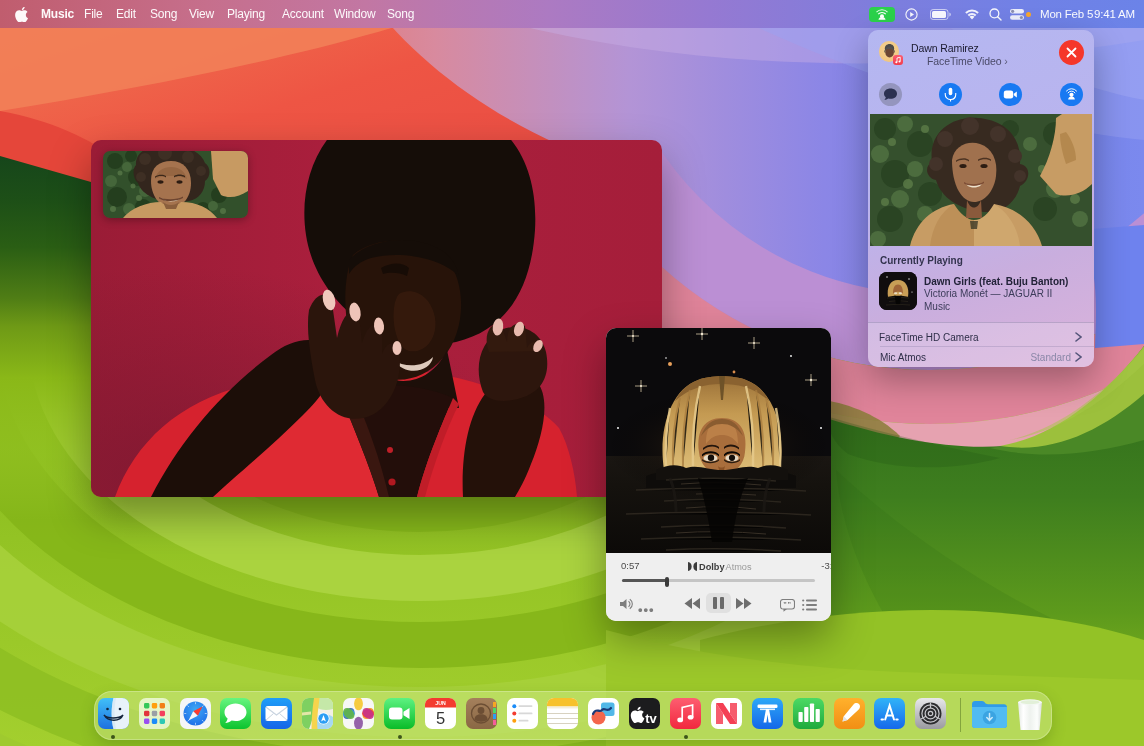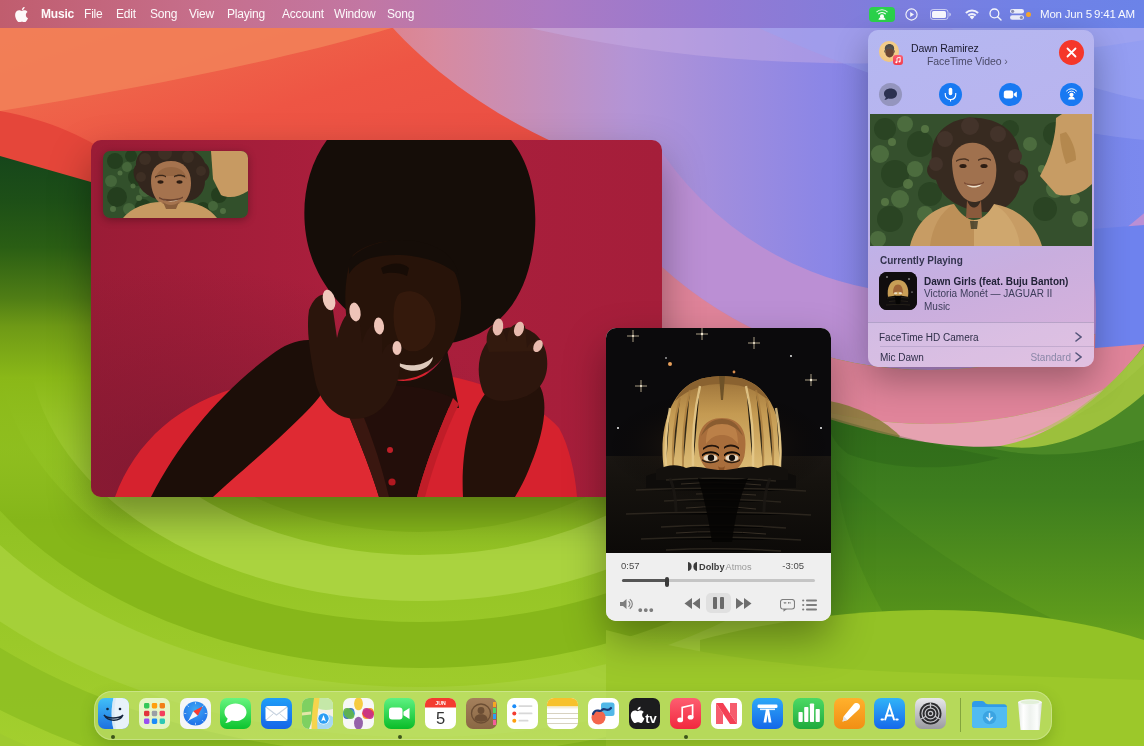--- a/index.html
+++ b/index.html
@@ -172,21 +172,21 @@
       </svg>
  <svg style="position:absolute;left:1010px;top:9px" width="15" height="11" viewBox="0 0 15 11">
         <g fill="rgba(255,255,255,.95)">
           <rect x="0" y="0" width="14" height="4.6" rx="2.3" opacity=".9"></rect>
           <circle cx="2.6" cy="2.3" r="1.6" fill="#8a8fb0"></circle>
           <rect x="0" y="6.2" width="14" height="4.6" rx="2.3" opacity=".9"></rect>
           <circle cx="11.4" cy="8.5" r="1.6" fill="#8a8fb0"></circle>
         </g>
       </svg>
  <div style="position:absolute;left:1026px;top:12px;width:5px;height:5px;border-radius:50%;background:#f7a62c;"></div>
- <span class="mi" style="left:1040px;font-size:11.5px">Mon Jun 5</span>
+ <span class="mi" style="left:1040px;font-size:11.5px">Mon Feb 5</span>
  <span class="mi" style="left:1094px;font-size:11.5px">9:41 AM</span>
 </div>
 
 <div id="ft">
 <svg width="571" height="357" viewBox="0 0 571 357">
  <defs>
   <linearGradient id="ftbg" x1="0" y1="0" x2="1" y2="0">
    <stop offset="0" stop-color="#9a1c36"></stop>
             <stop offset=".45" stop-color="#ab1f3d"></stop>
             <stop offset="1" stop-color="#a51e3a"></stop>
@@ -387,21 +387,21 @@
  </g>
  <g stroke="#463c30" stroke-width="1" opacity=".75">
   <path d="M75,156 Q112,153 155,157"></path>
           <path d="M80,180 Q115,177 150,181"></path>
           <path d="M70,205 Q112,202 160,206"></path>
           <path d="M90,166 Q120,164 150,167"></path>
  </g>
  <path d="M92,150 C102,153 130,153 142,150 C136,164 130,182 126,214 L106,214 C101,182 96,162 92,150 Z" fill="#050403" opacity=".9"></path>
  <path d="M64,150 C68,160 70,172 70,184 M164,150 C160,160 158,172 158,184" stroke="#1c1814" stroke-width="3" fill="none" opacity=".8"></path>
 </svg>
-<div style="position:absolute;left:0;top:225px;width:225px;height:68px;background:#efefef;">
+<div style="position:absolute;left:0;top:225px;width:225px;height:68px;background:#efefef;padding-left:39px;">
  <span style="position:absolute;left:15px;top:7px;font-size:9.5px;color:#4a4a4a;">0:57</span>
  <span style="position:absolute;right:27px;top:7px;font-size:9.5px;color:#4a4a4a;">-3:05</span>
  <svg style="position:absolute;left:82px;top:7px" width="64" height="12" viewBox="0 0 64 12">
   <path d="M0,2 A4.6,4.6 0 0 1 0,11 Z" fill="#3c3c3c"></path>
   <path d="M9,2 A4.6,4.6 0 0 0 9,11 Z" fill="#3c3c3c"></path>
   <text x="11" y="10" font-size="9.2" font-weight="bold" fill="#3c3c3c" font-family="Liberation Sans">Dolby</text>
   <text x="37.5" y="10" font-size="9.2" fill="#9a9a9a" font-family="Liberation Sans">Atmos</text>
  </svg>
  <div style="position:absolute;left:16px;top:26px;width:193px;height:3px;border-radius:2px;background:#c5c5c5;"></div>
  <div style="position:absolute;left:16px;top:26px;width:45px;height:3px;border-radius:2px;background:#555;"></div>
@@ -593,21 +593,21 @@
   </svg>
  </div>
  <div style="position:absolute;left:56px;top:245.5px;font-size:10px;font-weight:bold;color:#222238;white-space:nowrap;">Dawn Girls (feat. Buju Banton)</div>
  <div style="position:absolute;left:56px;top:258px;font-size:10px;color:#3c3c5a;">Victoria Monét — JAGUAR II</div>
  <div style="position:absolute;left:56px;top:271px;font-size:10px;color:#3c3c5a;">Music</div>
 
  <div style="position:absolute;left:0;top:292px;width:226px;height:45px;background:rgba(255,255,255,.18);"></div>
  <div style="position:absolute;left:0;top:292px;width:226px;height:1px;background:rgba(80,80,120,.25);"></div>
  <div style="position:absolute;left:12px;top:316px;width:214px;height:1px;background:rgba(80,80,120,.18);"></div>
  <div style="position:absolute;left:11px;top:301.5px;font-size:10px;color:#2e2e48;">FaceTime HD Camera</div>
- <div style="position:absolute;left:12px;top:321.5px;font-size:10px;color:#2e2e48;">Mic Dawn</div>
+ <div style="position:absolute;left:12px;top:321.5px;font-size:10px;color:#2e2e48;">Mic Atmos</div>
  <div style="position:absolute;right:23px;top:321.5px;font-size:10px;color:#8a87a8;text-align:right;">Standard</div>
  <svg style="position:absolute;left:207px;top:302px" width="7" height="10" viewBox="0 0 7 10">
         <path d="M1,1 L6,5 L1,9" stroke="#55557a" stroke-width="1.6" fill="none" stroke-linecap="round"></path>
       </svg>
  <svg style="position:absolute;left:207px;top:322px" width="7" height="10" viewBox="0 0 7 10">
         <path d="M1,1 L6,5 L1,9" stroke="#55557a" stroke-width="1.6" fill="none" stroke-linecap="round"></path>
       </svg>
 </div>
 <div id="dock">
 <svg class="dicon" style="left:3.8px" viewBox="0 0 31 31">

